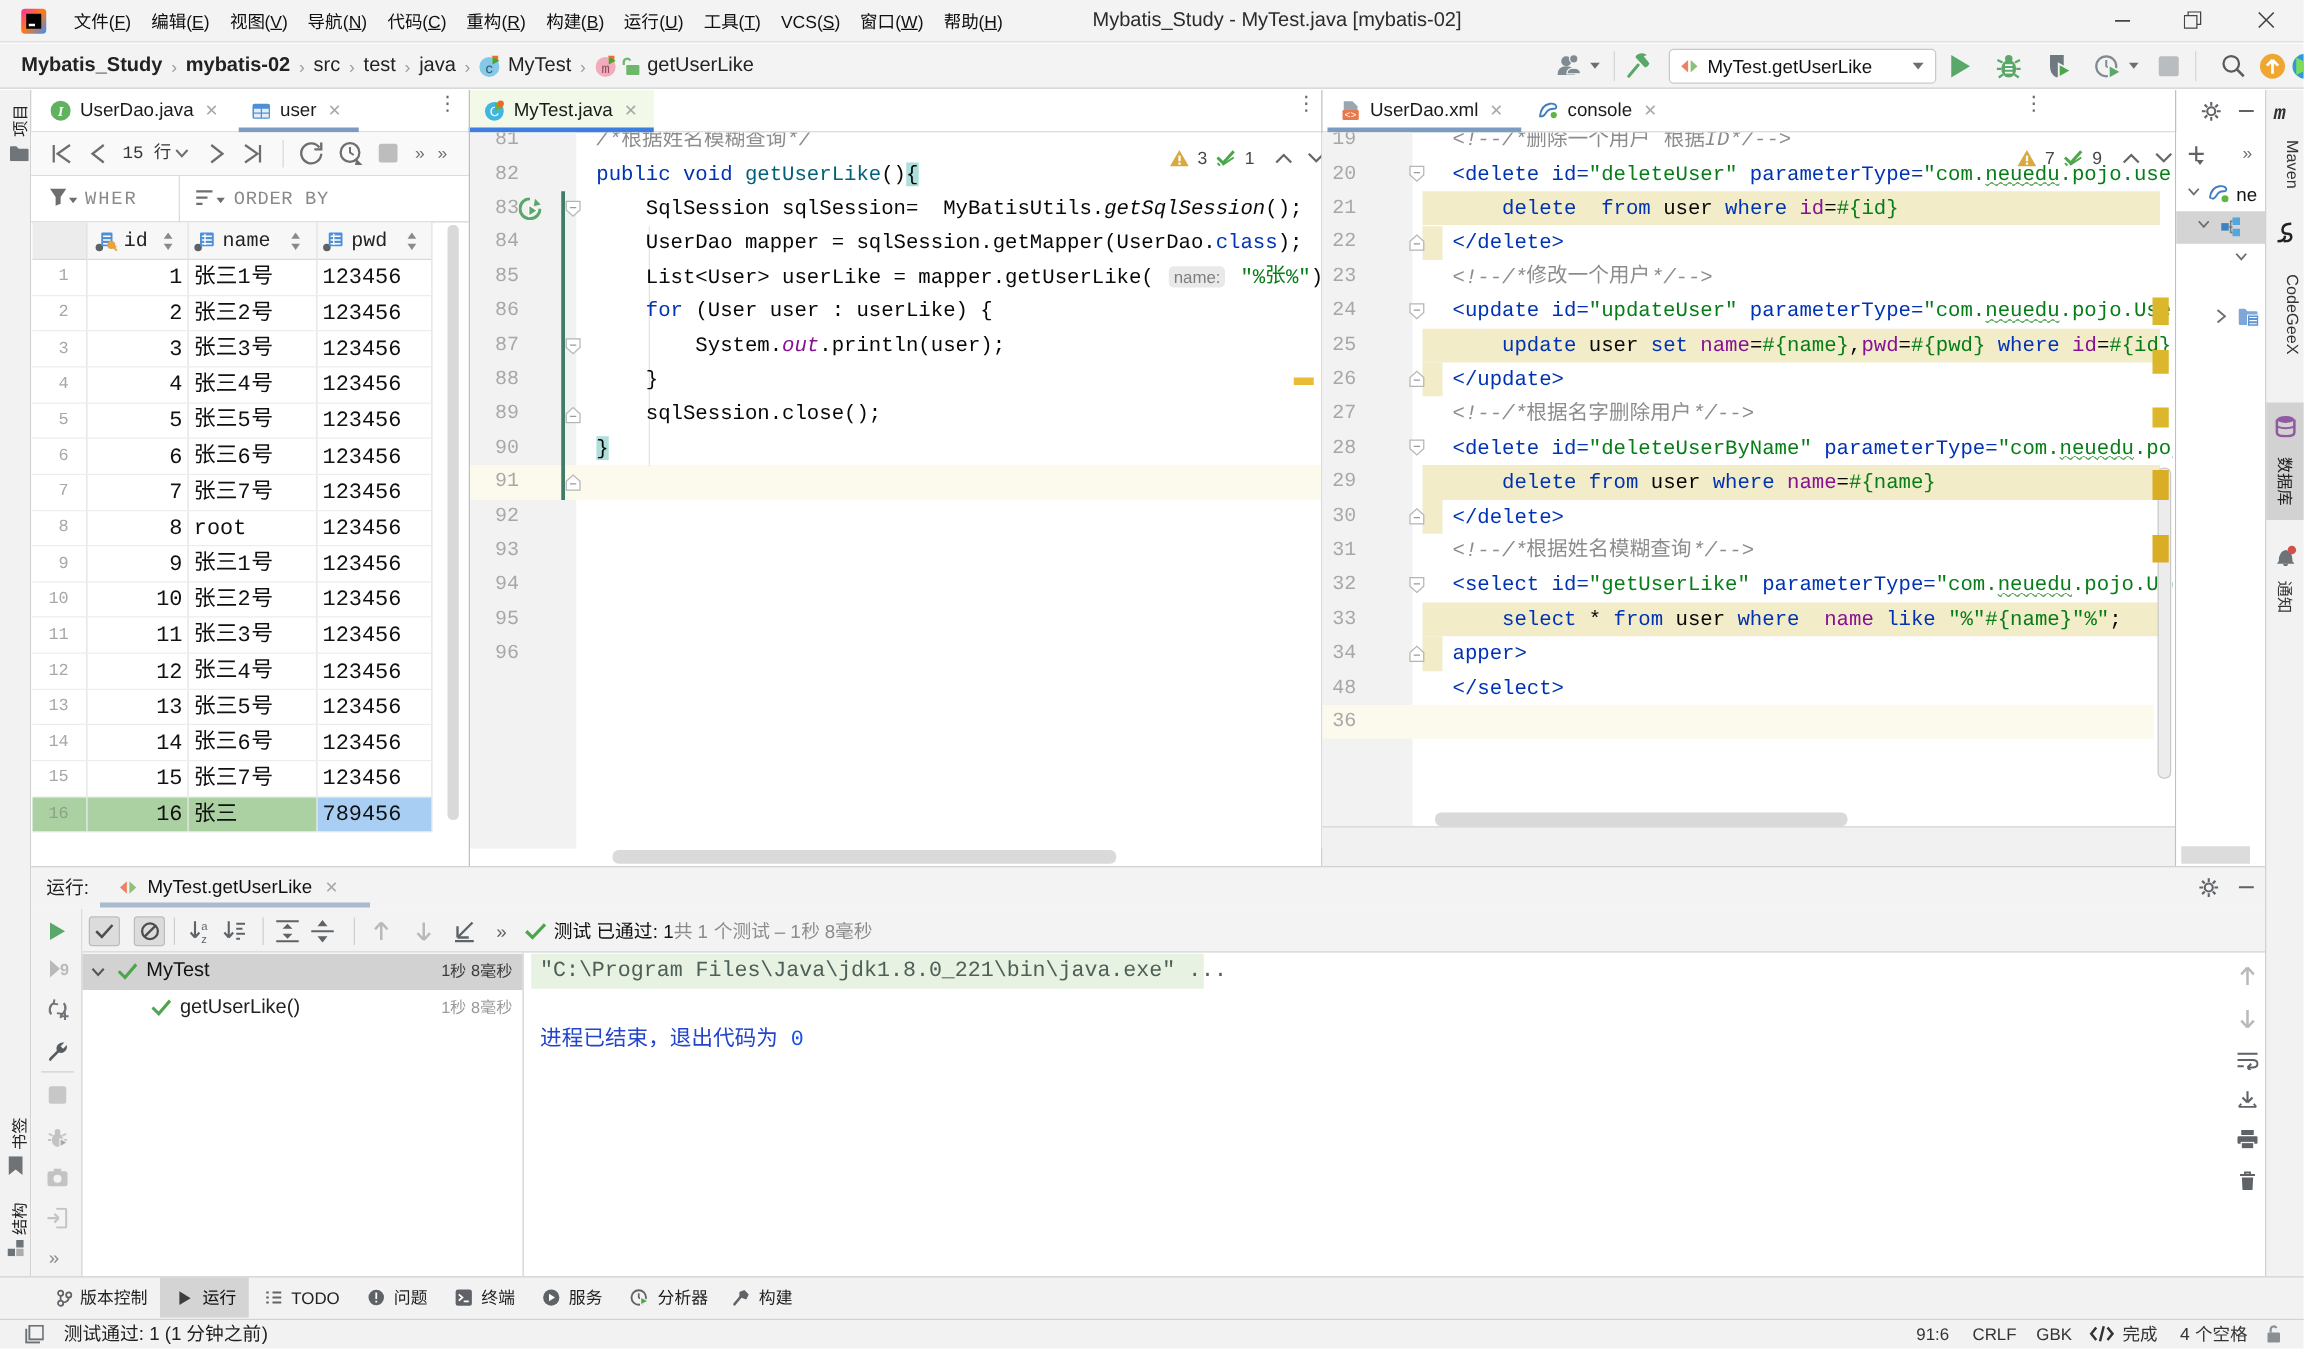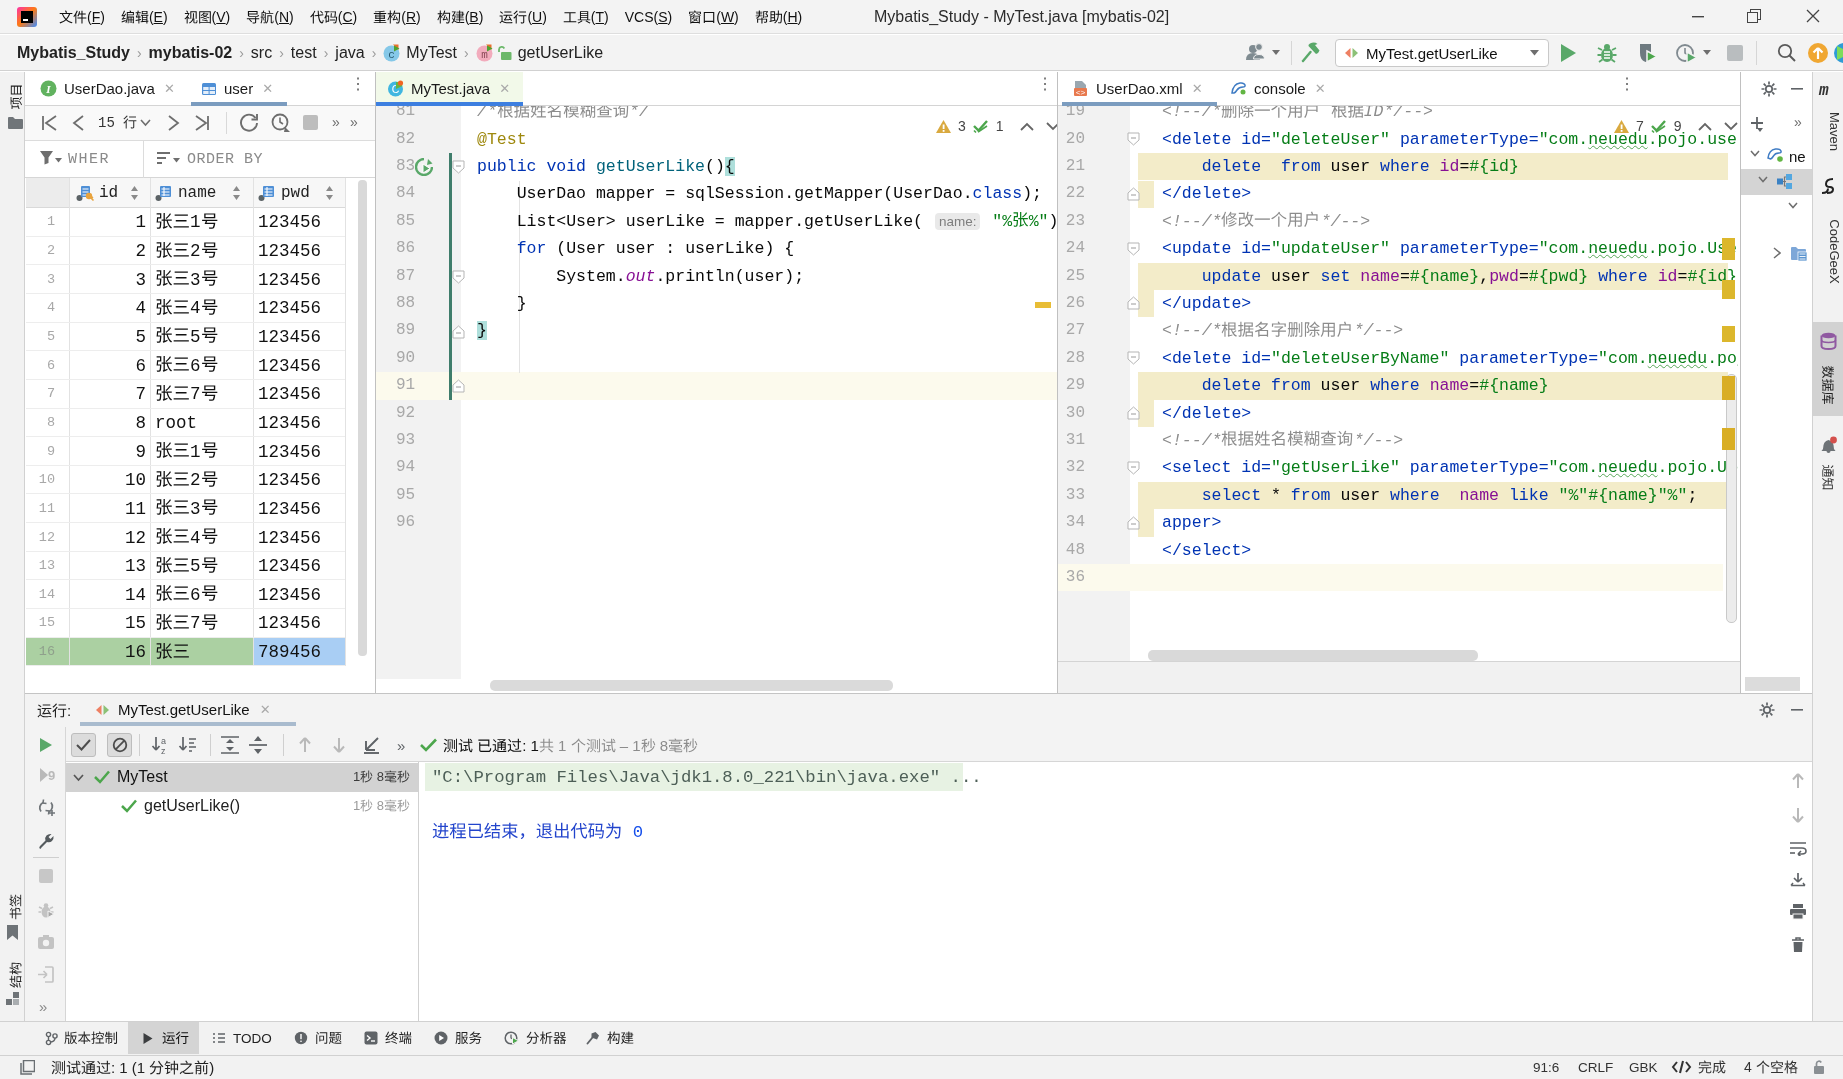--- a/index.html
+++ b/index.html
@@ -706,29 +706,30 @@
 <div class="cl"><span class="cm">/*<svg class="zh" style="width:8em" viewBox="0 -880 8000 1000">
             <use href="#u6839" x="0"></use>
             <use href="#u636E" x="1000"></use>
             <use href="#u59D3" x="2000"></use>
             <use href="#u540D" x="3000"></use>
             <use href="#u6A21" x="4000"></use>
             <use href="#u7CCA" x="5000"></use>
             <use href="#u67E5" x="6000"></use>
             <use href="#u8BE2" x="7000"></use>
           </svg>*/</span></div>
-<div class="cl"><span class="an">@Test</span></div>
 <div class="cl"><span class="k">public void </span><span class="fn">getUserLike</span>()<span class="bm">{</span></div>
+<div class="cl">    SqlSession sqlSession=  MyBatisUtils.<span class="itl">getSqlSession</span>();</div>
 <div class="cl">    UserDao mapper = sqlSession.getMapper(UserDao.<span class="k">class</span>);</div>
 <div class="cl">    List&lt;User&gt; userLike = mapper.getUserLike( <span class="hint">name:</span> <span class="s">"%<svg class="zh" style="width:1em" viewBox="0 -880 1000 1000">
             <use href="#u5F20" x="0"></use>
           </svg>%"</span>);</div>
 <div class="cl">    <span class="k">for</span> (User user : userLike) {</div>
 <div class="cl">        System.<span class="fd">out</span>.println(user);</div>
 <div class="cl">    }</div>
+<div class="cl">    sqlSession.close();</div>
 <div class="cl"><span class="bm">}</span></div>
   </div>
   <div class="a" style="left:559px;top:12px;display:flex;align-items:center;gap:6px">
     <svg class="ic" width="17" height="15">
         <path d="M8.5 1 L16 14 H1 Z" fill="#d9a93f"></path>
         <rect x="7.7" y="5.5" width="1.8" height="4.5" fill="#fff"></rect>
         <rect x="7.7" y="11" width="1.8" height="1.8" fill="#fff"></rect>
       </svg>
     <span style="font-size:14px;color:#454545">3</span>
     <svg class="ic" width="18" height="15">

